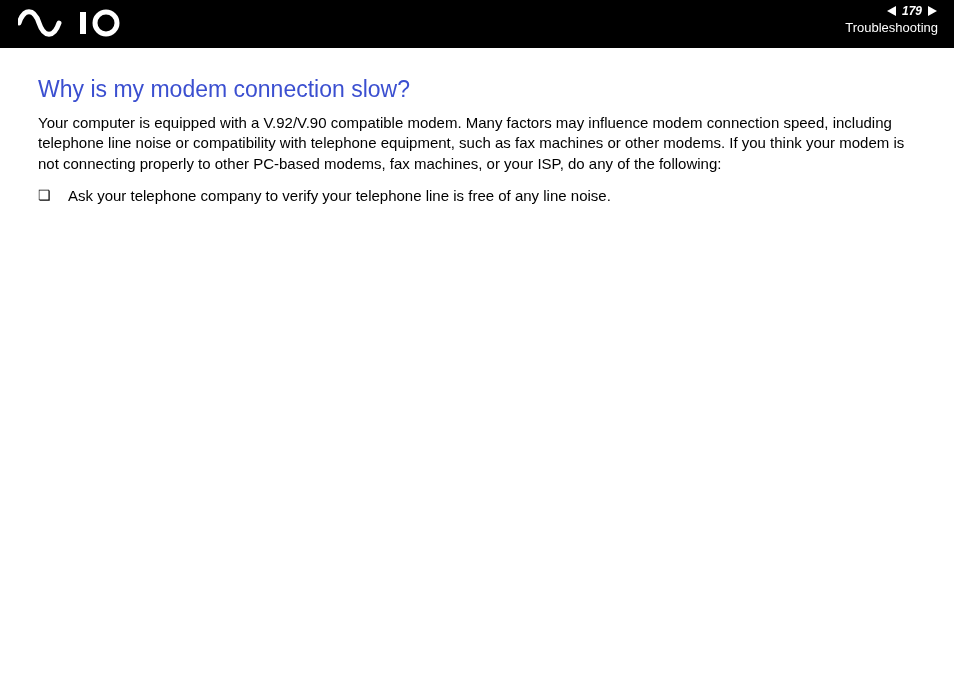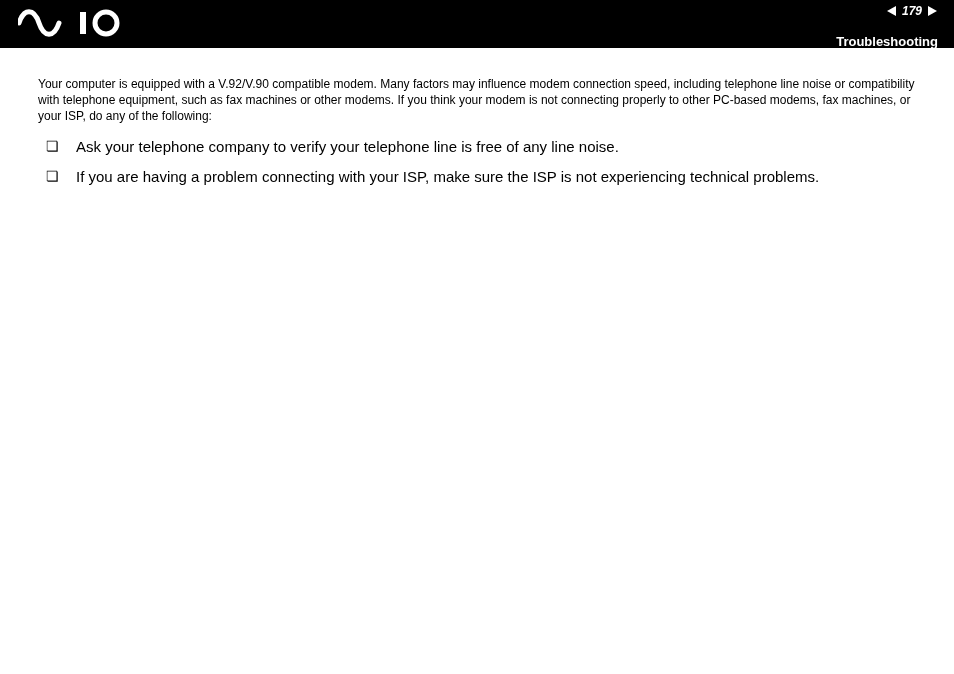--- a/index.html
+++ b/index.html
@@ -35,43 +35,43 @@
     align-items: center;
     justify-content: flex-end;
     gap: 4px;
     font-style: italic;
     font-weight: bold;
     font-size: 12px;
     color: #fff;
   }
   .pager svg { display: block; }
   .section-name {
-    font-weight: bold;
+    font-weight: normal;
     font-size: 13px;
     color: #fff;
-    margin-top: 16px;
+    margin-top: 2px;
   }
   .content {
     padding: 28px 32px 0 38px;
   }
   h1.title {
     color: #3b4fd0;
     font-weight: 400;
     font-size: 23px;
     margin: 0 0 10px 0;
   }
   p.intro {
-    font-size: 12px;
+    font-size: 15px;
     line-height: 1.35;
     margin: 0 0 12px 0;
   }
   ul.checklist {
     list-style: none;
     padding: 0;
-    margin: 8px;
+    margin: 0;
   }
   ul.checklist li {
     position: relative;
     padding-left: 30px;
     font-size: 15px;
     line-height: 1.35;
     margin-bottom: 10px;
   }
   ul.checklist li::before {
     content: "❏";
@@ -106,18 +106,18 @@
         <svg width="12" height="12" viewBox="0 0 12 12">
             <polygon points="2,1 2,11 11,6" fill="#fff"></polygon>
           </svg>
       </span>
     </div>
     <div class="section-name">Troubleshooting</div>
   </div>
 </div>
 
 <div class="content">
+  <h1 class="title">Why is my modem connection slow?</h1>
   <p class="intro">Your computer is equipped with a V.92/V.90 compatible modem. Many factors may influence modem connection speed, including telephone line noise or compatibility with telephone equipment, such as fax machines or other modems. If you think your modem is not connecting properly to other PC-based modems, fax machines, or your ISP, do any of the following:</p>
   <ul class="checklist">
     <li>Ask your telephone company to verify your telephone line is free of any line noise.</li>
-    <li>If you are having a problem connecting with your ISP, make sure the ISP is not experiencing technical problems.</li>
   </ul>
 </div>
 
 </body></html>

